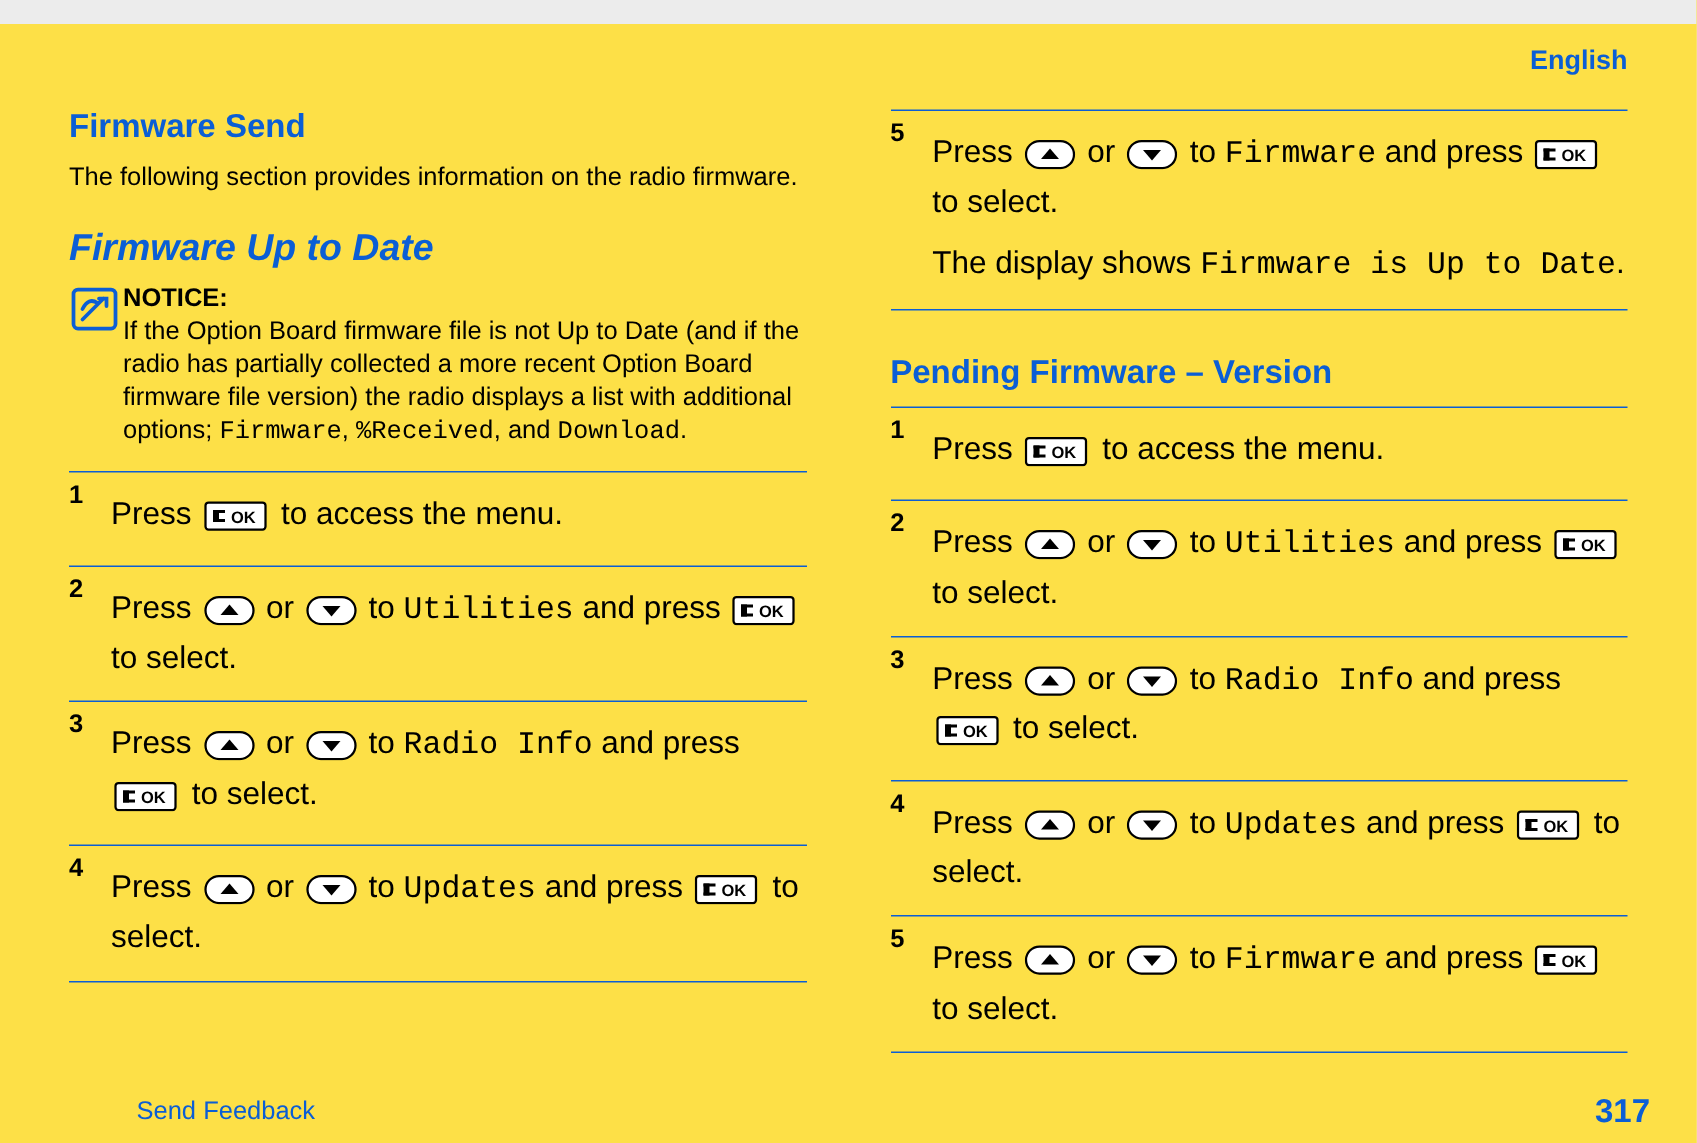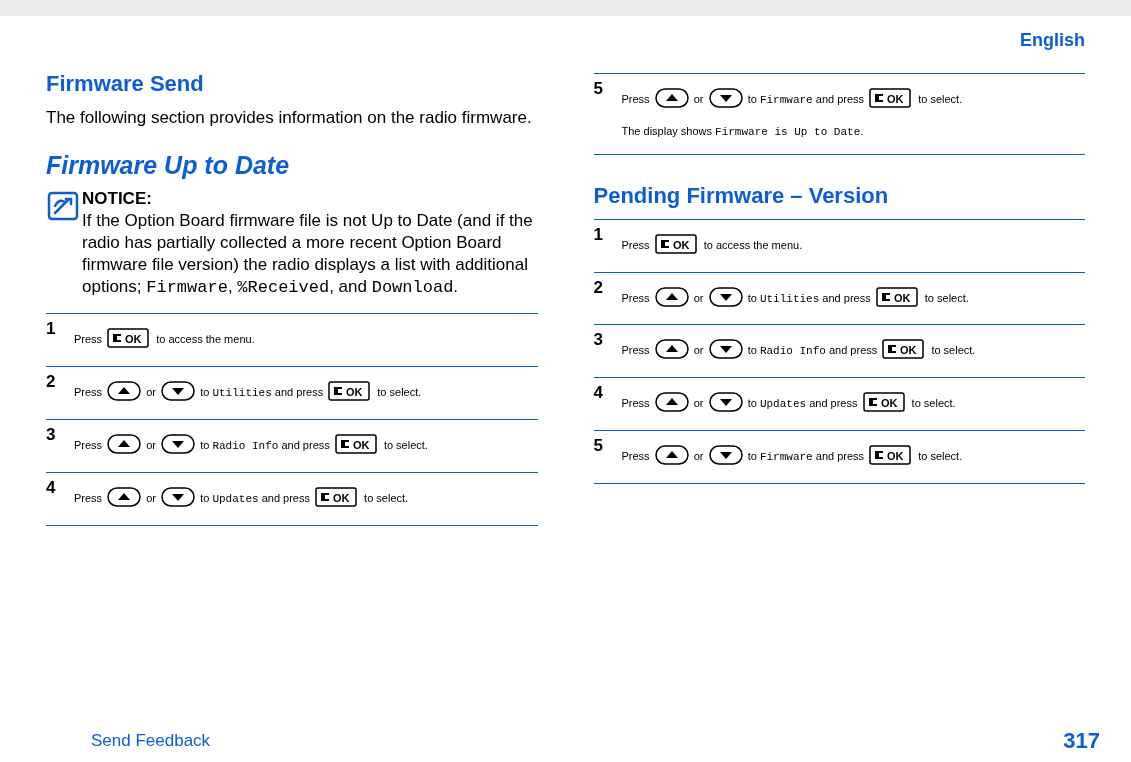--- a/index.html
+++ b/index.html
@@ -3,21 +3,21 @@
 <meta charset="utf-8">
 <style>
   * { box-sizing: border-box; margin: 0; padding: 0; }
   html, body { width: 1131px; height: 762px; font-family: Arial, Helvetica, sans-serif; }
   body { background: #ececec; position: relative; }
   .page {
     position: absolute;
     left: 0; top: 16px;
     width: 1131px;
     height: 746px;
-    background: #ffffff;
+    background: #fde047;
     padding: 14px 46px 0 46px;
   }
   .lang {
     text-align: right;
     color: #0b5ed5;
     font-weight: bold;
     font-size: 18px;
     margin-bottom: 20px;
   }
   .columns {
@@ -68,21 +68,21 @@
   ol.steps {
     list-style: none;
     counter-reset: step;
     margin-top: 2px;
   }
   ol.steps > li {
     counter-increment: step;
     border-top: 1.5px solid #0b5ed5;
     padding: 14px 0 14px 0;
     position: relative;
-    font-size: 11px;
+    font-size: 21px;
     line-height: 1.35;
   }
   ol.steps > li:last-child {
     border-bottom: 1.5px solid #0b5ed5;
   }
   ol.steps > li::before {
     content: counter(step);
     position: absolute;
     left: 0; top: 4px;
     font-weight: bold;

